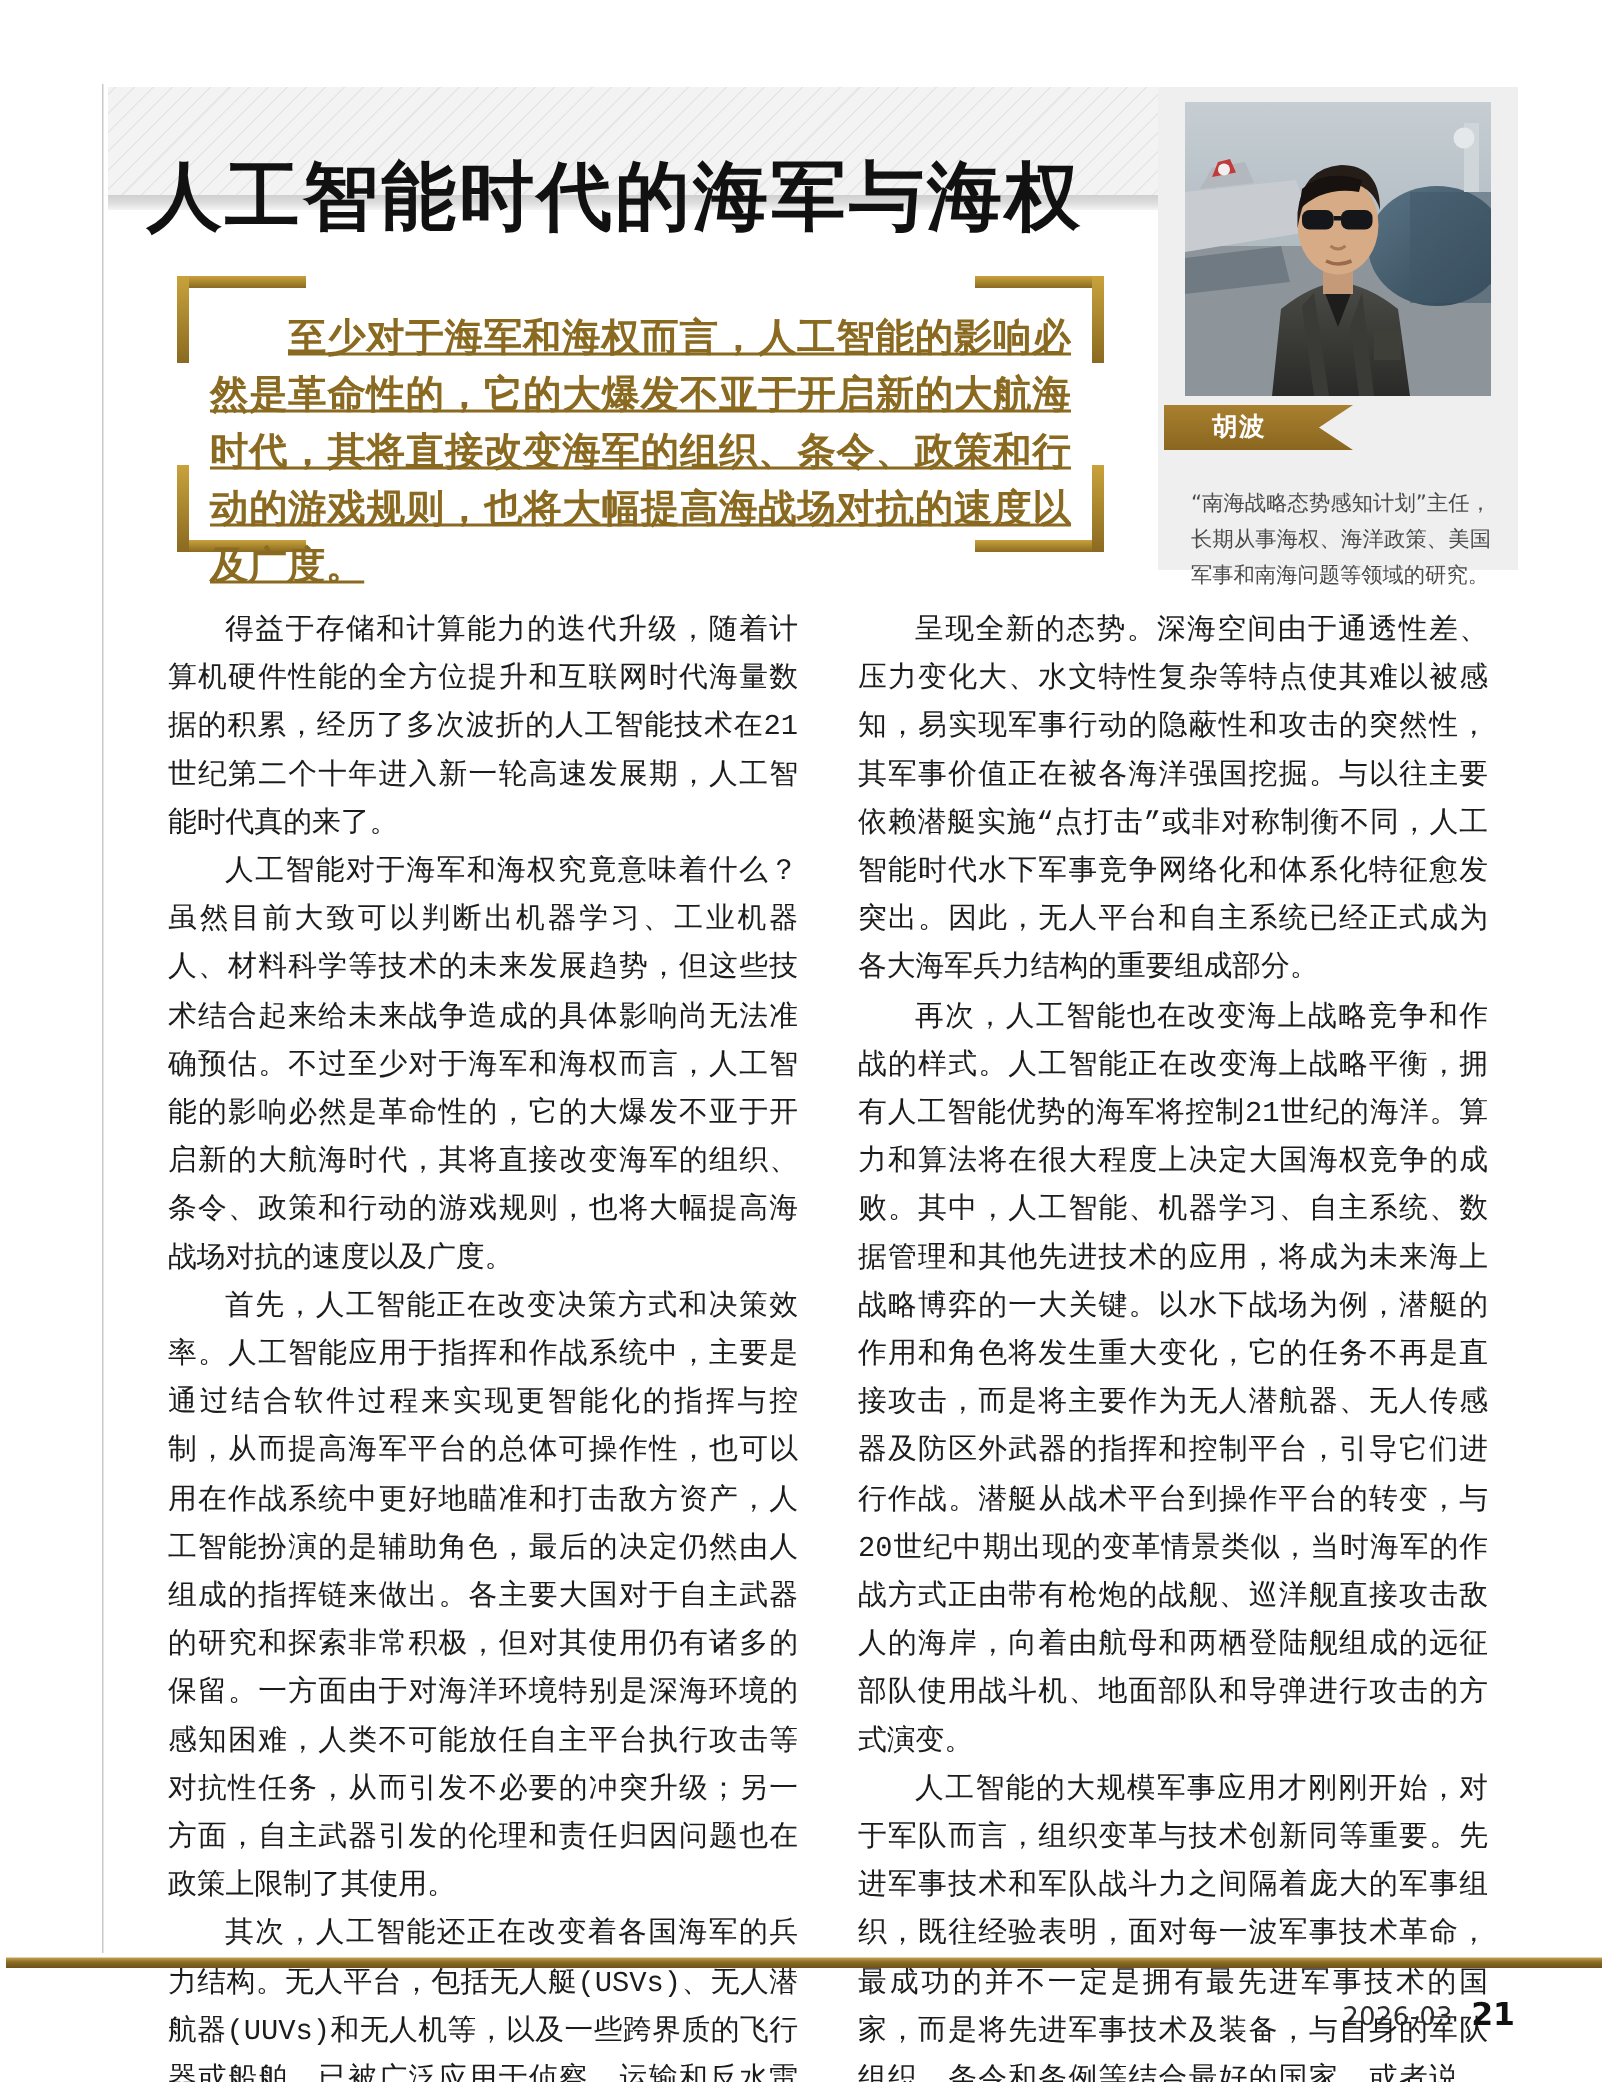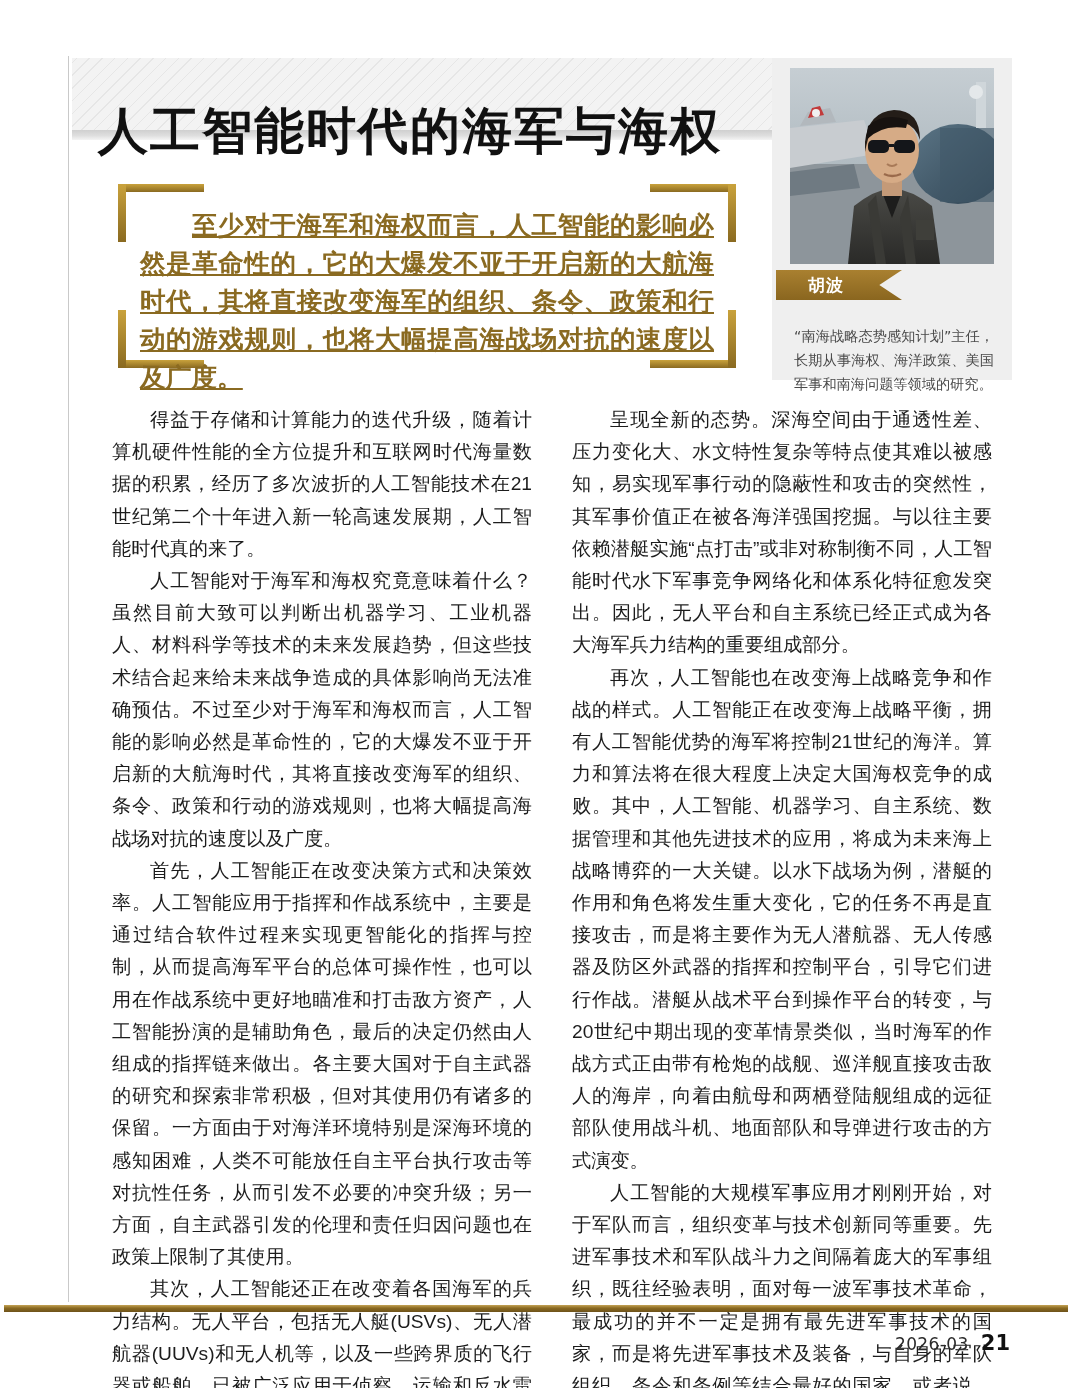--- a/index.html
+++ b/index.html
@@ -190,21 +190,21 @@
     position: absolute;
     top: 0;
     width: 420px;
     height: 890px;
   }
   .col.left  { left: 0; }
   .col.right { left: 460px; }
 
   .col p {
     margin: 0;
-    font-family: Liberation Sans, sans-serif;
+    font-family: Liberation Mono, monospace;
     font-size: 19.2px;
     line-height: 32.2px;
     color: #1c1c1c;
     text-indent: 38px;
     text-align: justify;
     text-justify: inter-ideograph;
     letter-spacing: 0px;
   }
 
   

